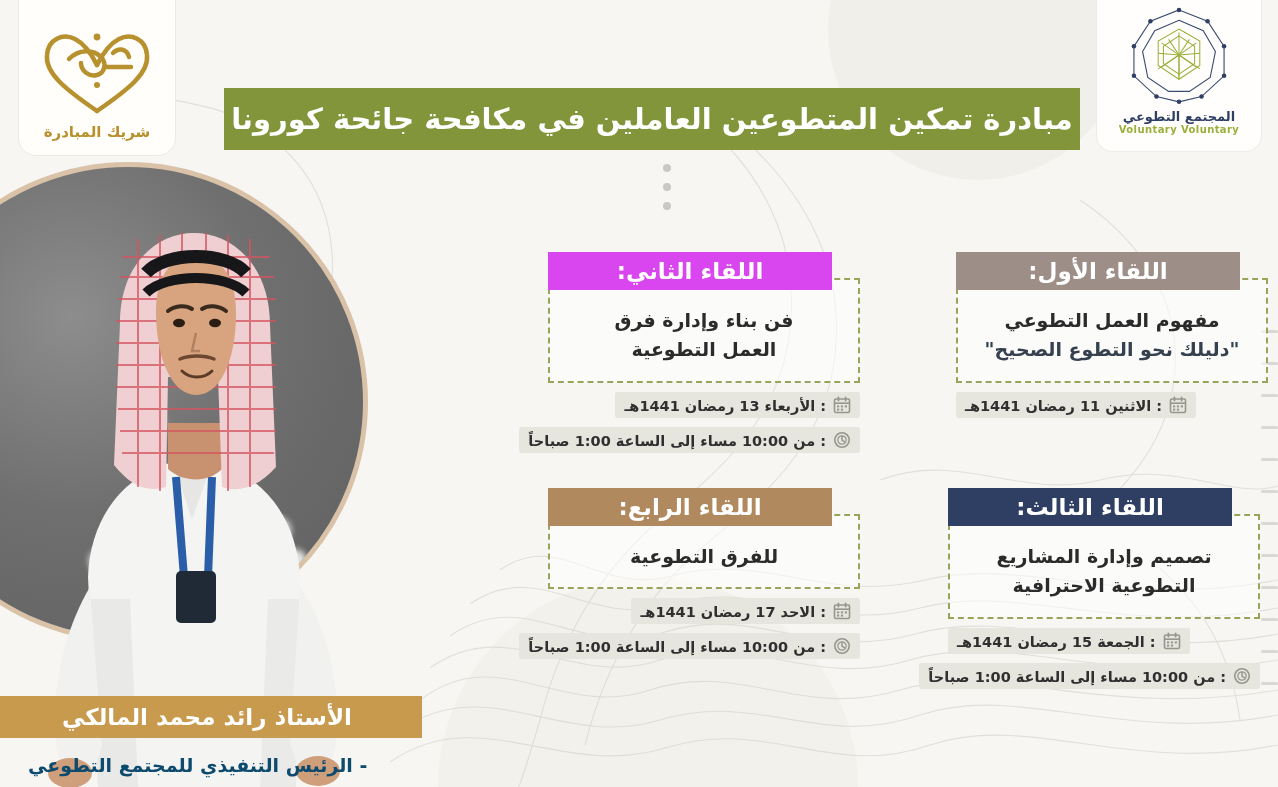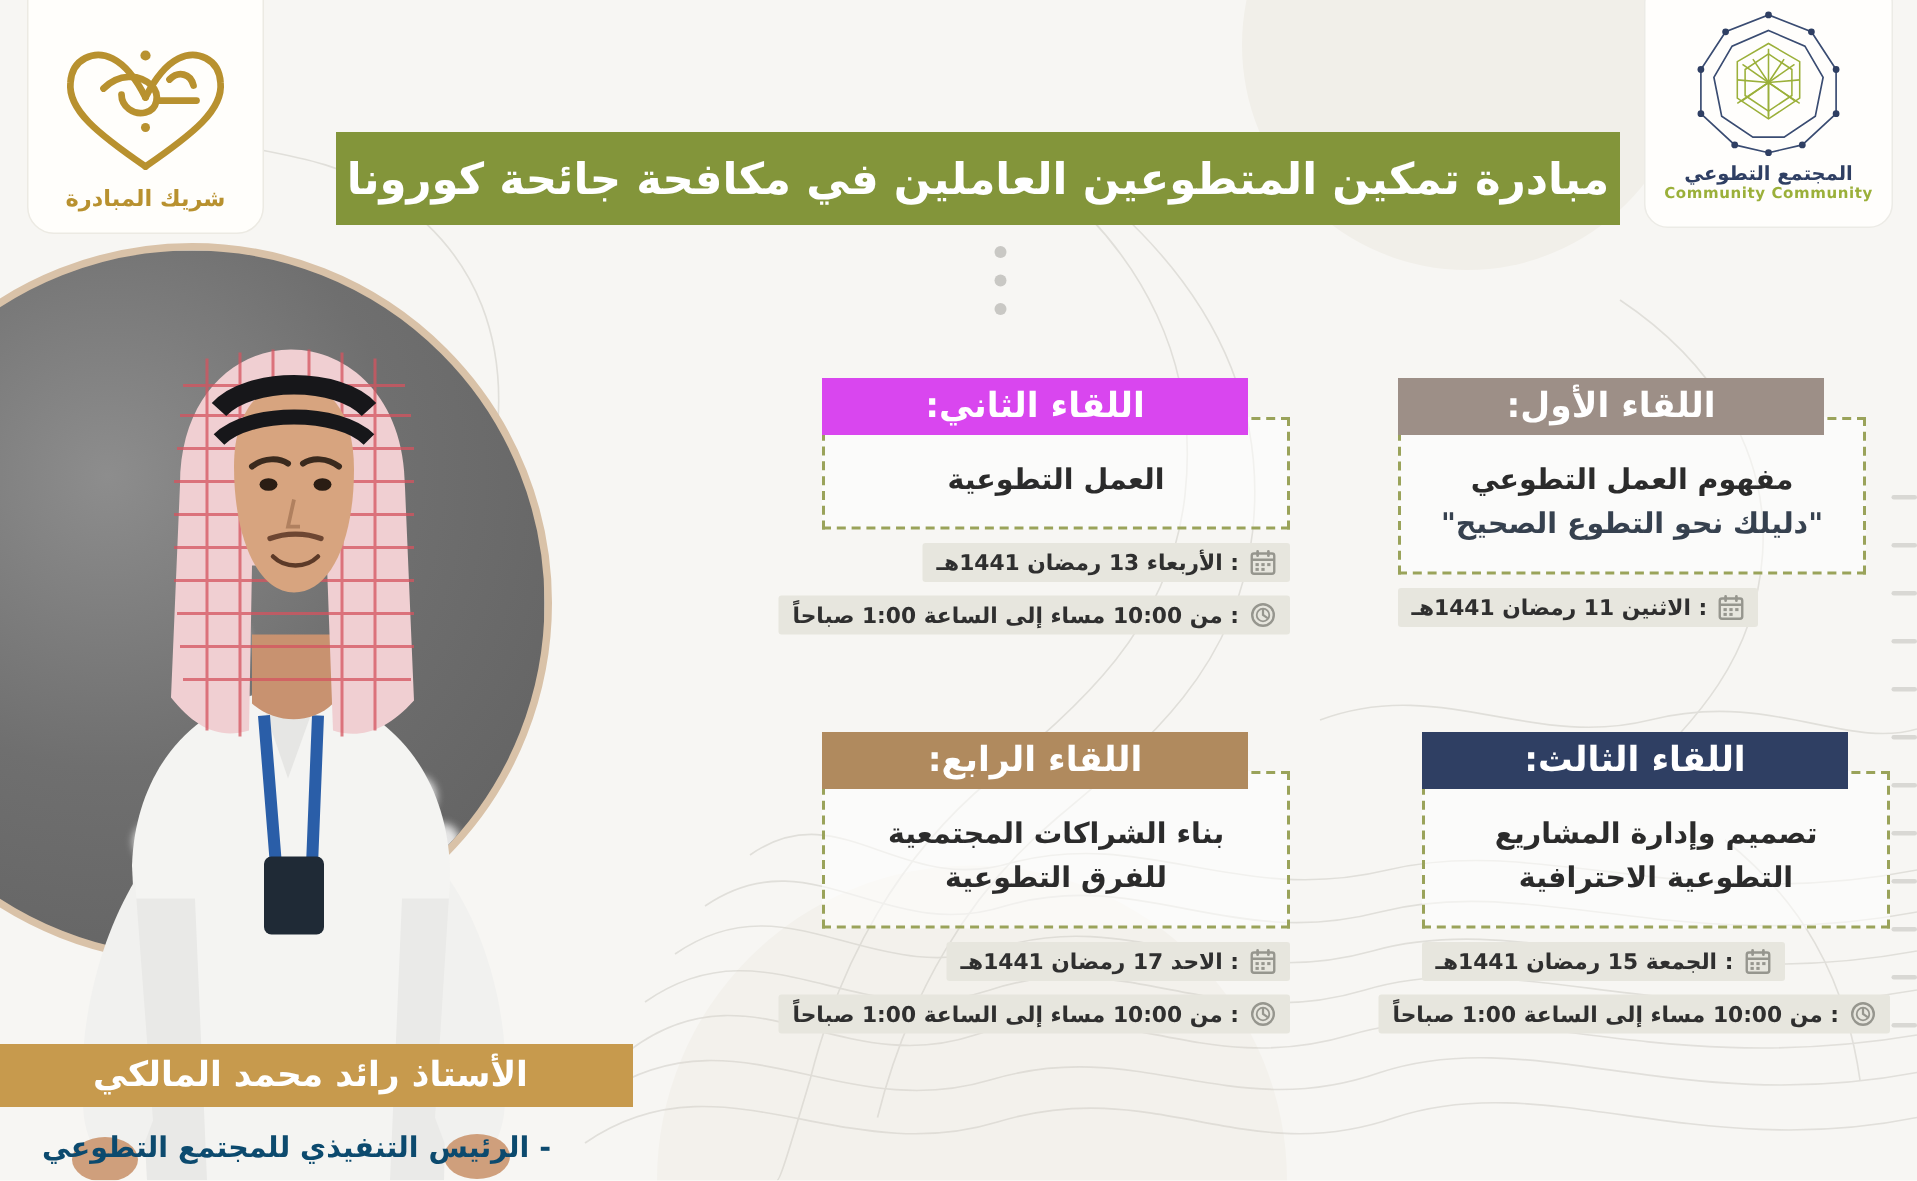--- a/index.html
+++ b/index.html
@@ -245,21 +245,21 @@
   .meta-row.pushright { margin-right: 0; margin-left: auto; }
   .meta-row .mtxt {
     font-size: 14.5px;
     font-weight: 700;
     color: #2f2f2f;
     white-space: nowrap;
   }
   .meta-ico { width: 18px; height: 18px; flex: 0 0 18px; opacity: .55; }
 
   
-  #card1 { right: 34px; top: 252px; }
+  #card1 { right: 10px; top: 252px; }
   #card2 { right: 418px; top: 252px; }
   #card3 { right: 18px; top: 488px; }
   #card4 { right: 418px; top: 488px; }
 
   
   .head-taupe  { background: #9d8f87; }
   .head-olive  { background: #d946ef; }
   .head-navy   { background: #2f3f63; }
   .head-camel  { background: #b08a5e; }
 </style>
@@ -395,21 +395,21 @@
           <circle cx="112" cy="84" r="2.6"></circle>
         <circle cx="86" cy="108" r="2.6"></circle>
           <circle cx="60" cy="114" r="2.6"></circle>
         <circle cx="34" cy="108" r="2.6"></circle>
           <circle cx="8" cy="84" r="2.6"></circle>
         <circle cx="8" cy="50" r="2.6"></circle>
           <circle cx="27" cy="21" r="2.6"></circle>
       </g>
     </svg>
     <div class="brand-name-ar">المجتمع التطوعي</div>
-    <div class="brand-name-en">Community Community</div>
+    <div class="brand-name-en">Voluntary Voluntary</div>
   </div>
 
   <div class="title-band">
     <h1>مبادرة تمكين المتطوعين العاملين في مكافحة جائحة كورونا</h1>
   </div>
 
   <div class="dot-trio">
     <i></i>
       <i></i>
       <i></i>
@@ -434,20 +434,21 @@
             <rect x="7.9" y="12.6" width="2.2" height="2"></rect>
           </g>
         </svg>
       <span class="mtxt">: الاثنين  11 رمضان 1441هـ</span>
     </div>
   </div>
 
   <div class="card" id="card2">
     <div class="card-head head-olive">اللقاء الثاني:</div>
     <div class="card-body">
+      <div class="line">فن بناء وإدارة فرق</div>
       <div class="line">العمل التطوعية</div>
     </div>
     <div class="meta-row pushright">
       <svg class="meta-ico" viewBox="0 0 18 18">
           <rect x="1.5" y="3" width="15" height="13.5" rx="1.5" fill="none" stroke="#55554e" stroke-width="1.6"></rect>
           <path d="M1.5 7.2h15" stroke="#55554e" stroke-width="1.6"></path>
           <path d="M5.4 1.5v3M12.6 1.5v3" stroke="#55554e" stroke-width="1.8" stroke-linecap="round"></path>
           <g fill="#55554e">
             <rect x="4" y="9.4" width="2.2" height="2"></rect>
             <rect x="7.9" y="9.4" width="2.2" height="2"></rect>
@@ -495,21 +496,20 @@
           <circle cx="9" cy="9" r="4.2" fill="none" stroke="#55554e" stroke-width="1.2"></circle>
           <path d="M9 5.4V9l2.6 1.8" stroke="#55554e" stroke-width="1.5" fill="none" stroke-linecap="round"></path>
         </svg>
       <span class="mtxt">: من 10:00 مساء إلى الساعة 1:00 صباحاً</span>
     </div>
   </div>
 
   <div class="card" id="card4">
     <div class="card-head head-camel">اللقاء الرابع:</div>
     <div class="card-body">
-      <div class="line">بناء الشراكات المجتمعية</div>
       <div class="line">للفرق التطوعية</div>
     </div>
     <div class="meta-row pushright">
       <svg class="meta-ico" viewBox="0 0 18 18">
           <rect x="1.5" y="3" width="15" height="13.5" rx="1.5" fill="none" stroke="#55554e" stroke-width="1.6"></rect>
           <path d="M1.5 7.2h15" stroke="#55554e" stroke-width="1.6"></path>
           <path d="M5.4 1.5v3M12.6 1.5v3" stroke="#55554e" stroke-width="1.8" stroke-linecap="round"></path>
           <g fill="#55554e">
             <rect x="4" y="9.4" width="2.2" height="2"></rect>
             <rect x="7.9" y="9.4" width="2.2" height="2"></rect>

